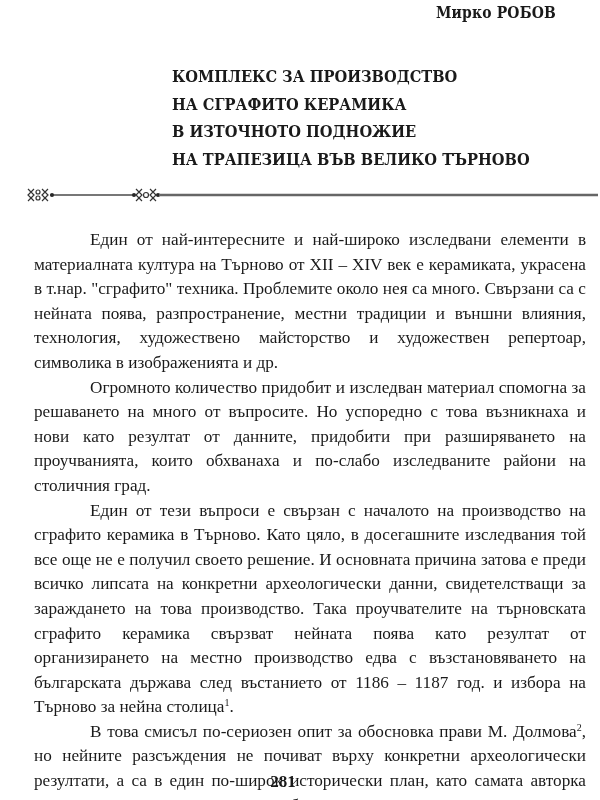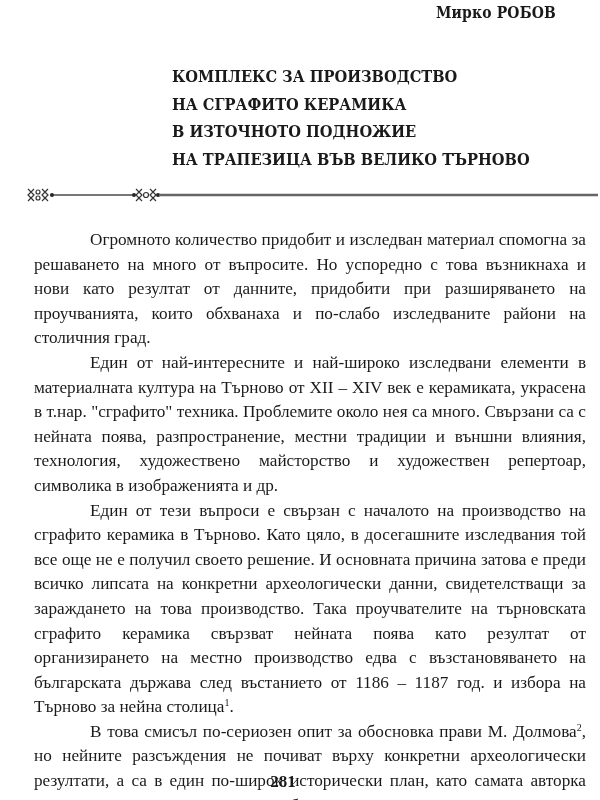--- a/index.html
+++ b/index.html
@@ -69,19 +69,19 @@
       <circle cx="120" cy="9" r="2.5"></circle>
       <path d="M124 3 L130 9 L124 15 M130 3 L124 9 L130 15"></path>
       <circle cx="132" cy="9" r="1.5" fill="#222"></circle>
 
       <line x1="133" y1="9" x2="572" y2="9" stroke="#666" stroke-width="2.4"></line>
     </g>
   </svg>
 </div>
 
 <div class="body-text">
+  <p class="para"><span>Един от най-интересните и най-широко изследвани елементи в материалната култура на Търново от XII – XIV век е керамиката, украсена в т.нар. "сграфито" техника. Проблемите около нея са много. Свързани са с нейната поява, разпространение, местни традиции и външни влияния, технология, художествено майсторство и художествен репертоар, символика в изображенията и др.</span></p>
   <p class="para"><span>Огромното количество придобит и изследван материал спомогна за решаването на много от въпросите. Но успоредно с това възникнаха и нови като резултат от данните, придобити при разширяването на проучванията, които обхванаха и по-слабо изследваните райони на столичния град.</span></p>
-  <p class="para"><span>Един от най-интересните и най-широко изследвани елементи в материалната култура на Търново от XII – XIV век е керамиката, украсена в т.нар. "сграфито" техника. Проблемите около нея са много. Свързани са с нейната поява, разпространение, местни традиции и външни влияния, технология, художествено майсторство и художествен репертоар, символика в изображенията и др.</span></p>
   <p class="para"><span>Един от тези въпроси е свързан с началото на производство на сграфито керамика в Търново. Като цяло, в досегашните изследвания той все още не е получил своето решение. И основната причина затова е преди всичко липсата на конкретни археологически данни, свидетелстващи за зараждането на това производство. Така проучвателите на търновската сграфито керамика свързват нейната поява като резултат от организирането на местно производство едва с възстановяването на българската държава след въстанието от 1186 – 1187 год. и избора на Търново за нейна столица</span><sup>1</sup><span>.</span></p>
   <p class="para"><span>В това смисъл по-сериозен опит за обосновка прави М. Долмова</span><sup>2</sup><span>, но нейните разсъждения не почиват върху конкретни археологически резултати, а са в един по-широк исторически план, като самата авторка изрично посочва, че грънчарски работилници в града все още не са</span></p>
 </div>
 
 <div class="page-number">281</div>
 
 </body></html>

